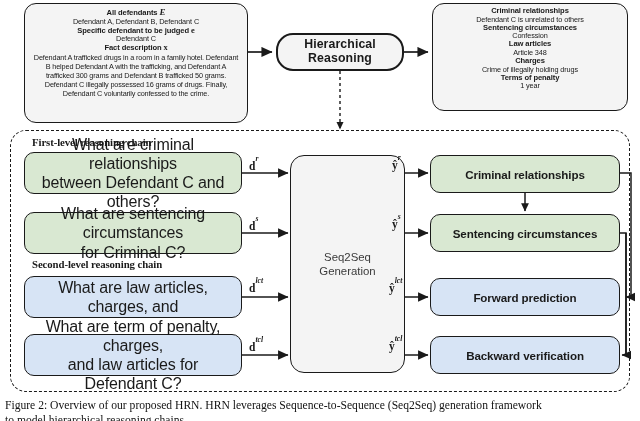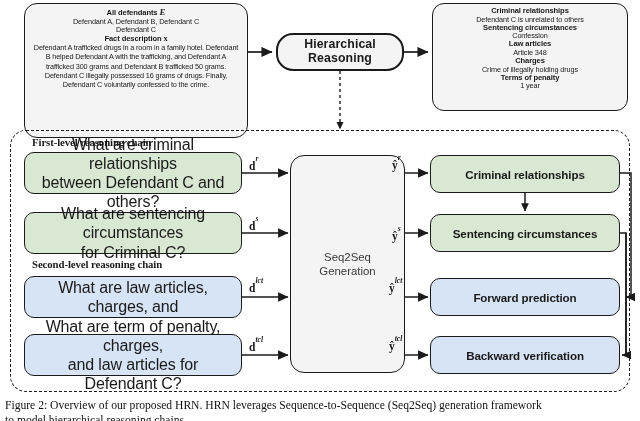--- a/index.html
+++ b/index.html
@@ -67,21 +67,21 @@
     padding-left: 2px;
   }
   .io-para {
     font-size: 7.3px;
     line-height: 1.25;
     text-align: center;
     white-space: normal;
     letter-spacing: -0.15px;
   }
 
-  #left-panel  { left: 24px;  top: 3px;  width: 224px; height: 135px; border-radius: 13px; }
+  #left-panel  { left: 24px;  top: 3px;  width: 224px; height: 120px; }
   #right-panel { left: 432px; top: 3px;  width: 196px; height: 108px; }
   #hier-box {
     left: 276px; top: 33px; width: 128px; height: 38px;
     font-weight: bold;
     font-size: 12.3px;
     letter-spacing: 0.1px;
     border-width: 2px;
     border-radius: 17px;
   }
 
@@ -160,21 +160,21 @@
     position: relative;
   }
   .mlab .hat { position: relative; }
 
   #d1 { left: 249px; top: 158px; }
   #d2 { left: 249px; top: 218px; }
   #d3 { left: 249px; top: 280px; }
   #d4 { left: 249px; top: 339px; }
 
   #y1 { left: 392px; top: 157px; }
-  #y2 { left: 392px; top: 228px; }
+  #y2 { left: 392px; top: 216px; }
   #y3 { left: 389px; top: 280px; }
   #y4 { left: 389px; top: 338px; }
 
   
   #wires {
     position: absolute;
     left: 0; top: 0;
     width: 640px; height: 421px;
     pointer-events: none;
   }
@@ -227,20 +227,23 @@
     <path d="M620,173 L631,173 L631,297 L626,297" fill="none" stroke="#1a1a1a" stroke-width="1.5" marker-end="url(#ah)"></path>
     <path d="M620,233 L626,233 L626,355 L626,355" fill="none" stroke="#1a1a1a" stroke-width="1.5"></path>
     <path d="M626,233 L626,355 L622,355" fill="none" stroke="#1a1a1a" stroke-width="1.5" marker-end="url(#ah)"></path>
   </svg>
 
   <div class="rbox io-panel" id="left-panel">
     <div class="io-line b">
       <span>All defendants</span><span class="sym">E</span>
     </div>
     <div class="io-line">Defendant A, Defendant B, Defendant C</div>
+    <div class="io-line b">
+      <span>Specific defendant to be judged</span><span class="symu">e</span>
+    </div>
     <div class="io-line">Defendant C</div>
     <div class="io-line b">
       <span>Fact description</span><span class="symu">x</span>
     </div>
     <div class="io-para">Defendant A trafficked drugs in a room in a family hotel. Defendant B helped Defendant A with the trafficking, and Defendant A trafficked 300 grams and Defendant B trafficked 50 grams. Defendant C illegally possessed 16 grams of drugs. Finally, Defendant C voluntarily confessed to the crime.</div>
   </div>
 
   <div class="rbox" id="hier-box">
     <div>Hierarchical</div>
     <div>Reasoning</div>

